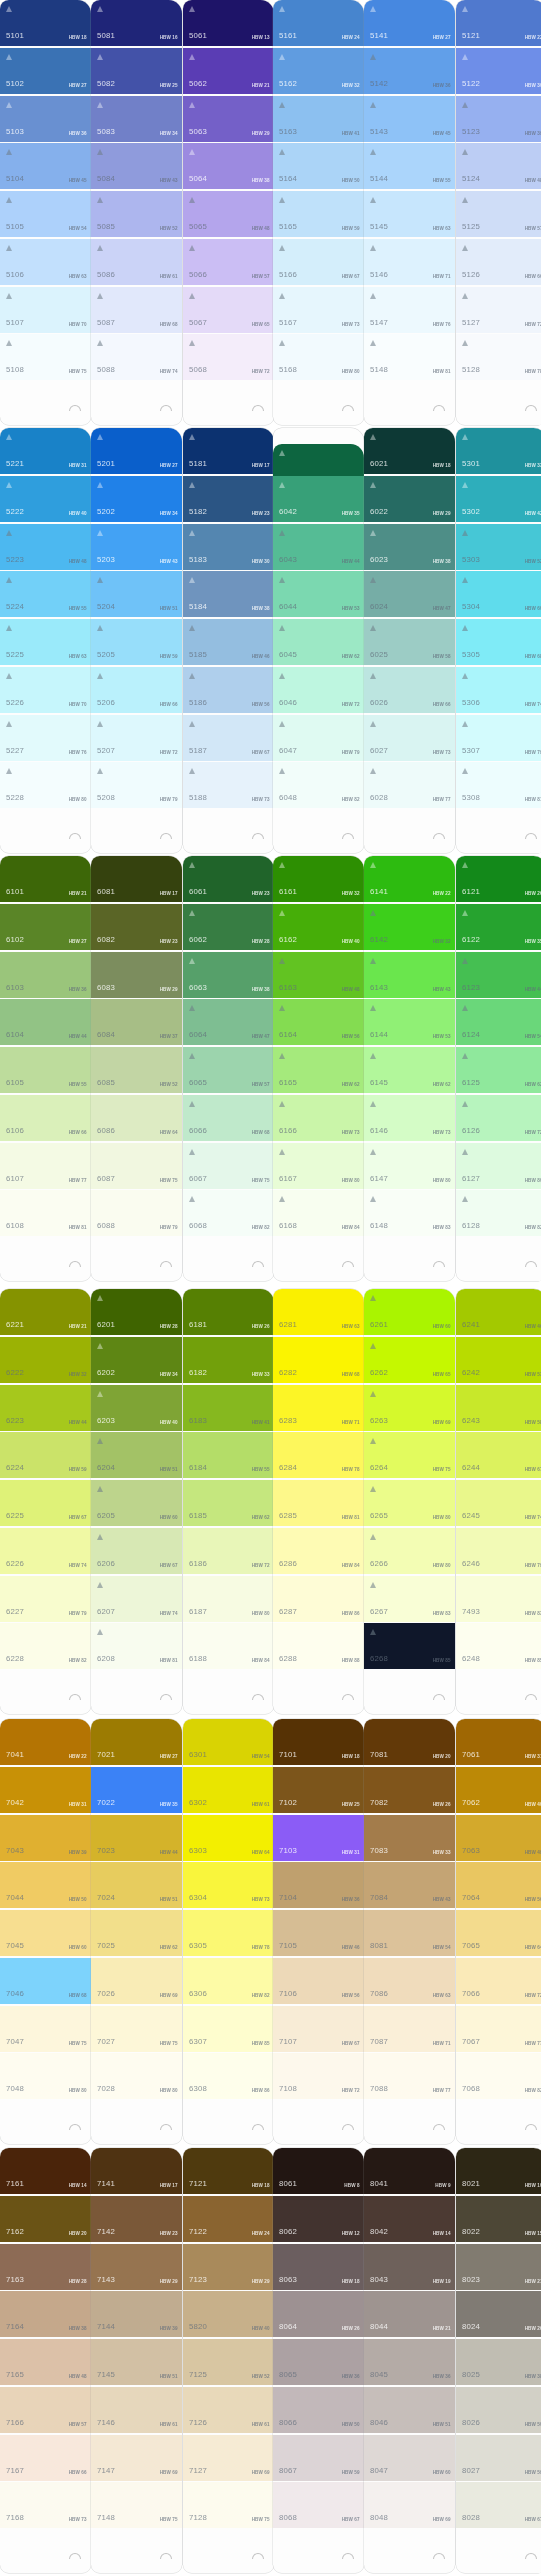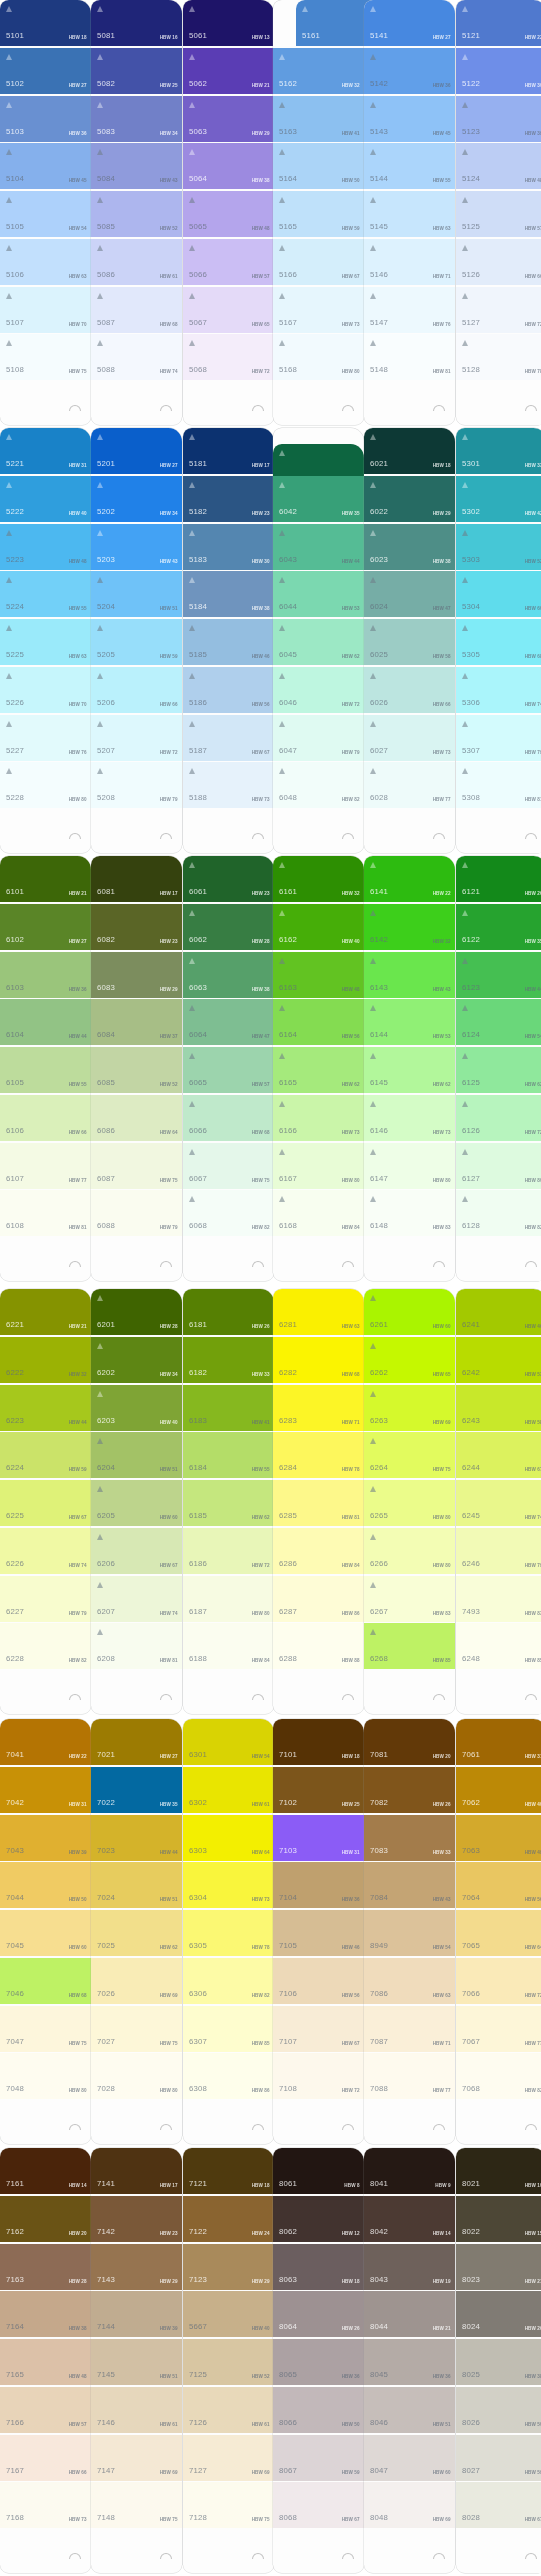--- a/index.html
+++ b/index.html
@@ -155,21 +155,21 @@
         </div>
         <div class="band" style="top: 334px; background: rgb(244, 237, 250);">
           <span class="tri" style="border-bottom-color: rgba(110, 124, 136, 0.56);"></span>
           <span class="code" style="color: rgba(98, 110, 124, 0.72);">5068</span>
           <span class="hbw" style="color: rgba(98, 110, 124, 0.72);">HBW 72</span>
         </div>
         <div class="hole"></div>
       </div>
       <div class="strip" style="left: 273px;">
         <div class="card"></div>
-        <div class="band r0" style="top: 0px; background: rgb(71, 133, 206); margin-left: 23px;">
+        <div class="band r0" style="top: 0px; background: rgb(71, 133, 206);">
           <span class="tri" style="border-bottom-color: rgba(255, 255, 255, 0.4);"></span>
           <span class="code" style="color: rgba(255, 255, 255, 0.8);">5161</span>
           <span class="hbw" style="color: rgba(255, 255, 255, 0.8);">HBW 24</span>
         </div>
         <div class="band" style="top: 48px; background: rgb(96, 156, 224);">
           <span class="tri" style="border-bottom-color: rgba(255, 255, 255, 0.4);"></span>
           <span class="code" style="color: rgba(255, 255, 255, 0.8);">5162</span>
           <span class="hbw" style="color: rgba(255, 255, 255, 0.8);">HBW 32</span>
         </div>
         <div class="band" style="top: 96px; background: rgb(140, 192, 240);">
@@ -992,21 +992,21 @@
         <div class="band" style="top: 239px; background: rgb(243, 253, 180);">
           <span class="tri" style="border-bottom-color: rgba(110, 124, 136, 0.56);"></span>
           <span class="code" style="color: rgba(98, 110, 124, 0.72);">6266</span>
           <span class="hbw" style="color: rgba(98, 110, 124, 0.72);">HBW 80</span>
         </div>
         <div class="band" style="top: 287px; background: rgb(249, 254, 214);">
           <span class="tri" style="border-bottom-color: rgba(110, 124, 136, 0.56);"></span>
           <span class="code" style="color: rgba(98, 110, 124, 0.72);">6267</span>
           <span class="hbw" style="color: rgba(98, 110, 124, 0.72);">HBW 83</span>
         </div>
-        <div class="band" style="top: 334px; background: #bef264;">
+        <div class="band" style="top: 334px; background: #0f172a;">
           <span class="tri" style="border-bottom-color: rgba(110, 124, 136, 0.56);"></span>
           <span class="code" style="color: rgba(98, 110, 124, 0.72);">6268</span>
           <span class="hbw" style="color: rgba(98, 110, 124, 0.72);">HBW 85</span>
         </div>
         <div class="hole"></div>
       </div>
       <div class="strip" style="left: 456px;">
         <div class="card"></div>
         <div class="band r0" style="top: 0px; background: rgb(163, 201, 0);">
           <span class="code" style="color: rgba(98, 110, 124, 0.72);">6241</span>
@@ -1059,41 +1059,41 @@
           <span class="hbw" style="color: rgba(98, 110, 124, 0.72);">HBW 39</span>
         </div>
         <div class="band" style="top: 143px; background: rgb(240, 203, 99);">
           <span class="code" style="color: rgba(98, 110, 124, 0.72);">7044</span>
           <span class="hbw" style="color: rgba(98, 110, 124, 0.72);">HBW 50</span>
         </div>
         <div class="band" style="top: 191px; background: rgb(247, 222, 144);">
           <span class="code" style="color: rgba(98, 110, 124, 0.72);">7045</span>
           <span class="hbw" style="color: rgba(98, 110, 124, 0.72);">HBW 60</span>
         </div>
-        <div class="band" style="top: 239px; background: #bef264;">
+        <div class="band" style="top: 239px; background: #7dd3fc;">
           <span class="code" style="color: rgba(98, 110, 124, 0.72);">7046</span>
           <span class="hbw" style="color: rgba(98, 110, 124, 0.72);">HBW 68</span>
         </div>
         <div class="band" style="top: 287px; background: rgb(253, 246, 220);">
           <span class="code" style="color: rgba(98, 110, 124, 0.72);">7047</span>
           <span class="hbw" style="color: rgba(98, 110, 124, 0.72);">HBW 75</span>
         </div>
         <div class="band" style="top: 334px; background: rgb(254, 252, 240);">
           <span class="code" style="color: rgba(98, 110, 124, 0.72);">7048</span>
           <span class="hbw" style="color: rgba(98, 110, 124, 0.72);">HBW 80</span>
         </div>
         <div class="hole"></div>
       </div>
       <div class="strip" style="left: 91px;">
         <div class="card"></div>
         <div class="band r0" style="top: 0px; background: rgb(156, 123, 2);">
           <span class="code" style="color: rgba(255, 255, 255, 0.8);">7021</span>
           <span class="hbw" style="color: rgba(255, 255, 255, 0.8);">HBW 27</span>
         </div>
-        <div class="band" style="top: 48px; background: #0369a1;">
+        <div class="band" style="top: 48px; background: #3b82f6;">
           <span class="code" style="color: rgba(255, 255, 255, 0.8);">7022</span>
           <span class="hbw" style="color: rgba(255, 255, 255, 0.8);">HBW 35</span>
         </div>
         <div class="band" style="top: 96px; background: rgb(212, 179, 42);">
           <span class="code" style="color: rgba(98, 110, 124, 0.72);">7023</span>
           <span class="hbw" style="color: rgba(98, 110, 124, 0.72);">HBW 44</span>
         </div>
         <div class="band" style="top: 143px; background: rgb(231, 204, 94);">
           <span class="code" style="color: rgba(98, 110, 124, 0.72);">7024</span>
           <span class="hbw" style="color: rgba(98, 110, 124, 0.72);">HBW 51</span>
@@ -1200,21 +1200,21 @@
         </div>
         <div class="band" style="top: 96px; background: rgb(163, 124, 75);">
           <span class="code" style="color: rgba(255, 255, 255, 0.8);">7083</span>
           <span class="hbw" style="color: rgba(255, 255, 255, 0.8);">HBW 33</span>
         </div>
         <div class="band" style="top: 143px; background: rgb(196, 164, 116);">
           <span class="code" style="color: rgba(98, 110, 124, 0.72);">7084</span>
           <span class="hbw" style="color: rgba(98, 110, 124, 0.72);">HBW 43</span>
         </div>
         <div class="band" style="top: 191px; background: rgb(220, 194, 154);">
-          <span class="code" style="color: rgba(98, 110, 124, 0.72);">8949</span>
+          <span class="code" style="color: rgba(98, 110, 124, 0.72);">8081</span>
           <span class="hbw" style="color: rgba(98, 110, 124, 0.72);">HBW 54</span>
         </div>
         <div class="band" style="top: 239px; background: rgb(240, 220, 188);">
           <span class="code" style="color: rgba(98, 110, 124, 0.72);">7086</span>
           <span class="hbw" style="color: rgba(98, 110, 124, 0.72);">HBW 63</span>
         </div>
         <div class="band" style="top: 287px; background: rgb(250, 239, 216);">
           <span class="code" style="color: rgba(98, 110, 124, 0.72);">7087</span>
           <span class="hbw" style="color: rgba(98, 110, 124, 0.72);">HBW 71</span>
         </div>
@@ -1342,21 +1342,21 @@
         </div>
         <div class="band" style="top: 48px; background: rgb(138, 100, 48);">
           <span class="code" style="color: rgba(255, 255, 255, 0.8);">7122</span>
           <span class="hbw" style="color: rgba(255, 255, 255, 0.8);">HBW 24</span>
         </div>
         <div class="band" style="top: 96px; background: rgb(169, 138, 91);">
           <span class="code" style="color: rgba(255, 255, 255, 0.8);">7123</span>
           <span class="hbw" style="color: rgba(255, 255, 255, 0.8);">HBW 29</span>
         </div>
         <div class="band" style="top: 143px; background: rgb(199, 176, 138);">
-          <span class="code" style="color: rgba(98, 110, 124, 0.72);">5667</span>
+          <span class="code" style="color: rgba(98, 110, 124, 0.72);">5820</span>
           <span class="hbw" style="color: rgba(98, 110, 124, 0.72);">HBW 40</span>
         </div>
         <div class="band" style="top: 191px; background: rgb(216, 198, 162);">
           <span class="code" style="color: rgba(98, 110, 124, 0.72);">7125</span>
           <span class="hbw" style="color: rgba(98, 110, 124, 0.72);">HBW 52</span>
         </div>
         <div class="band" style="top: 239px; background: rgb(232, 217, 186);">
           <span class="code" style="color: rgba(98, 110, 124, 0.72);">7126</span>
           <span class="hbw" style="color: rgba(98, 110, 124, 0.72);">HBW 61</span>
         </div>

